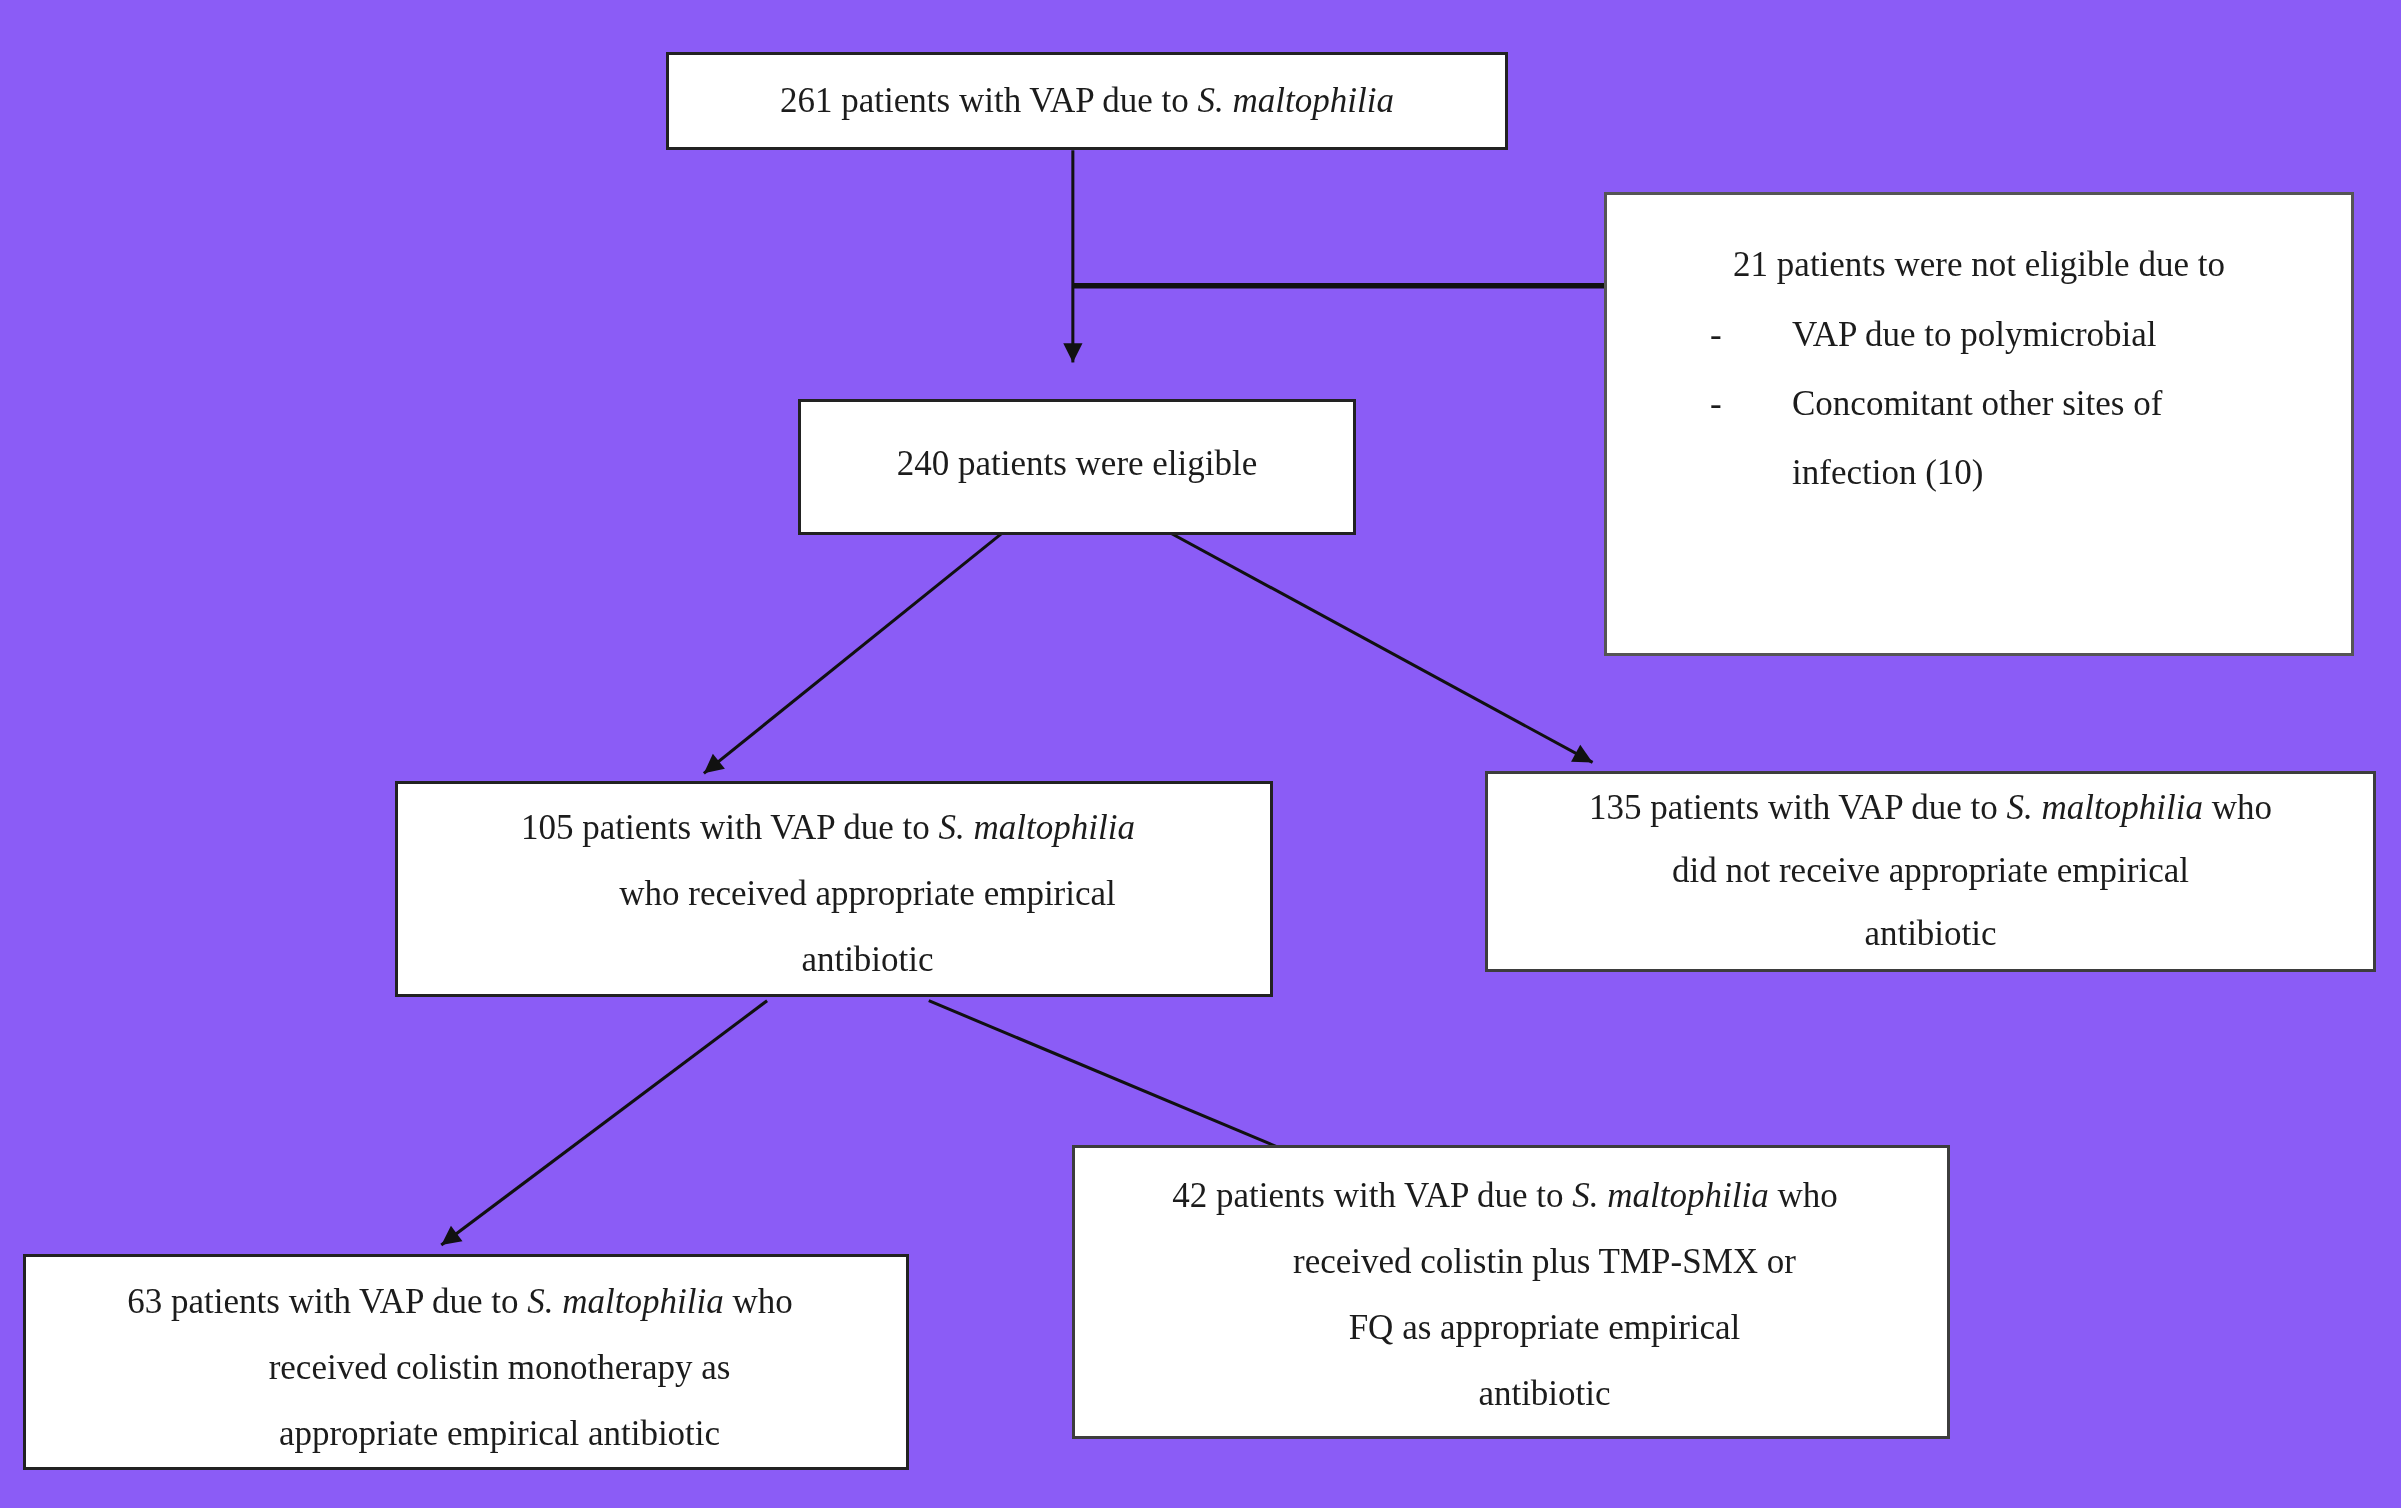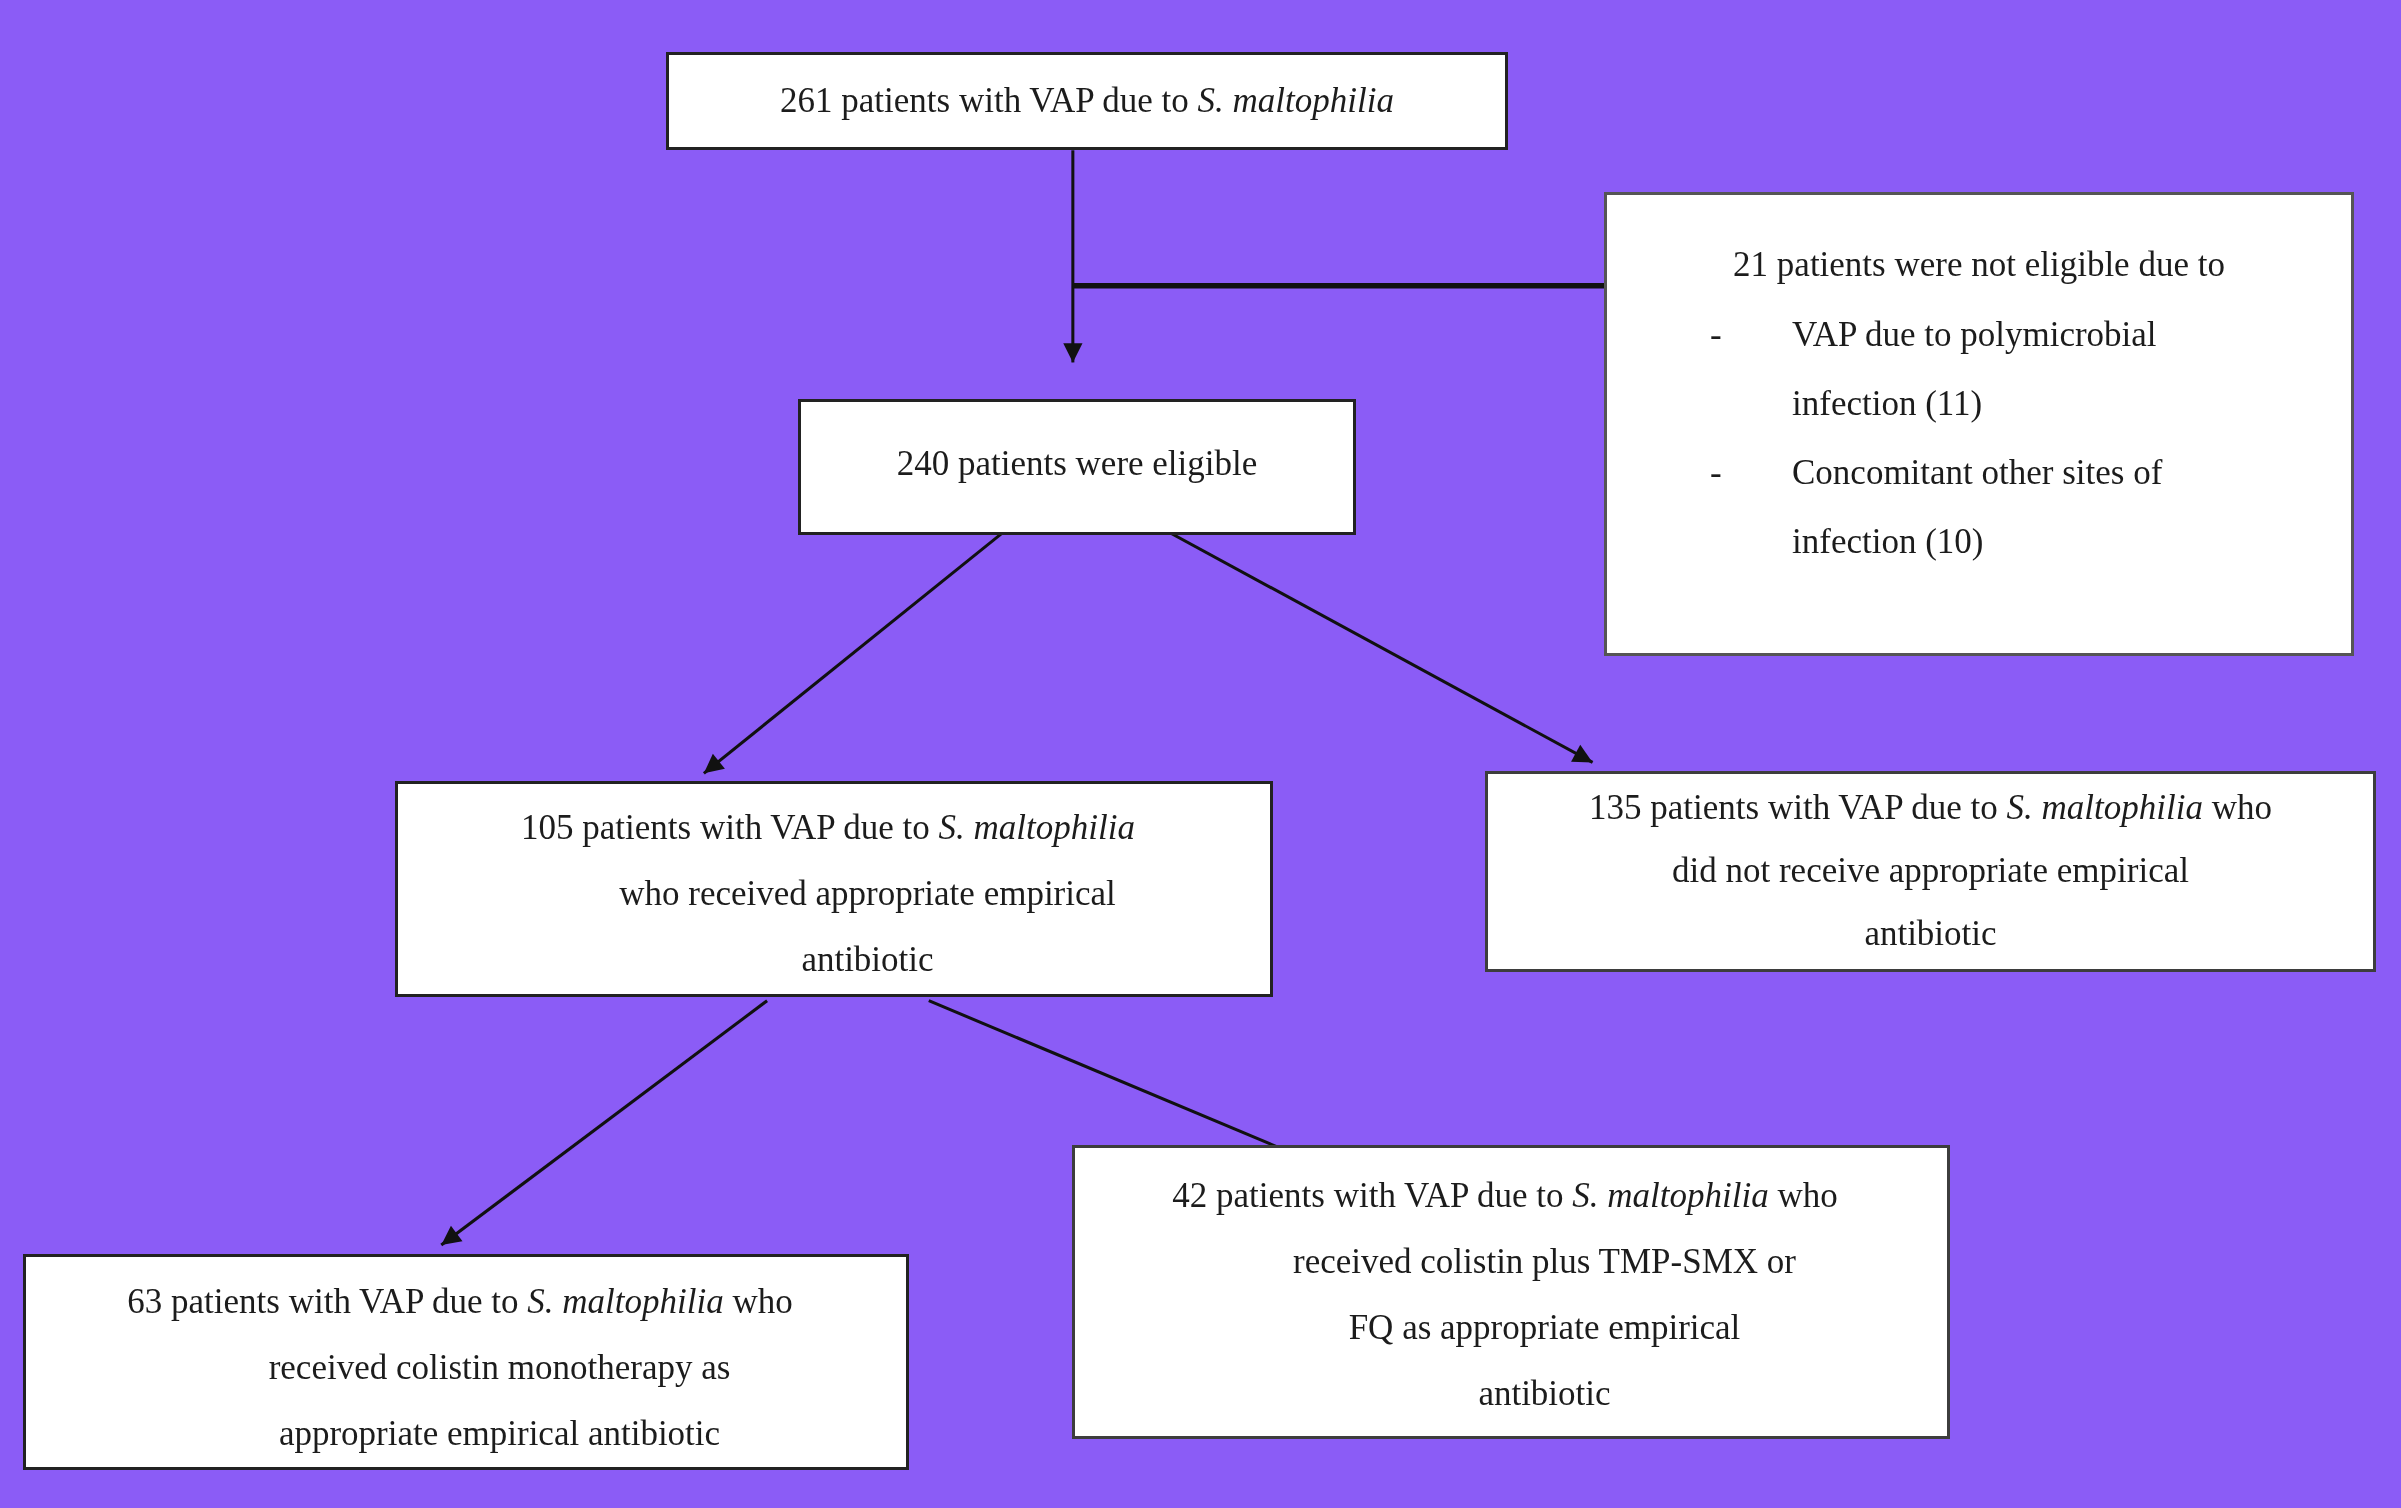--- a/index.html
+++ b/index.html
@@ -84,21 +84,20 @@
   </svg>
 
   <div class="fbox center-single" style="left:666px;top:52px;width:842px;height:98px;">
     <div class="ln"><span>261 patients with VAP due to </span><span class="it">S. maltophilia</span></div>
   </div>
 
   <div class="fbox gray" style="left:1604px;top:192px;width:750px;height:464px;padding-top:35px;">
     <div class="b-line b21-title">21 patients were not eligible due to</div>
     <div class="b21-bullets">
       <div class="b-line b-first"><span class="marker">-</span><span>VAP due to polymicrobial</span></div>
-      <div class="b-line b-cont">infection (11)</div>
       <div class="b-line b-first"><span class="marker">-</span><span>Concomitant other sites of</span></div>
       <div class="b-line b-cont">infection (10)</div>
     </div>
   </div>
 
   <div class="fbox" style="left:798px;top:371px;width:558px;height:136px;margin-top:28px;">
     <div class="b240-text ln">240 patients were eligible</div>
   </div>
 
   <div class="fbox hang" style="left:395px;top:781px;width:878px;height:216px;padding-top:11px;">

